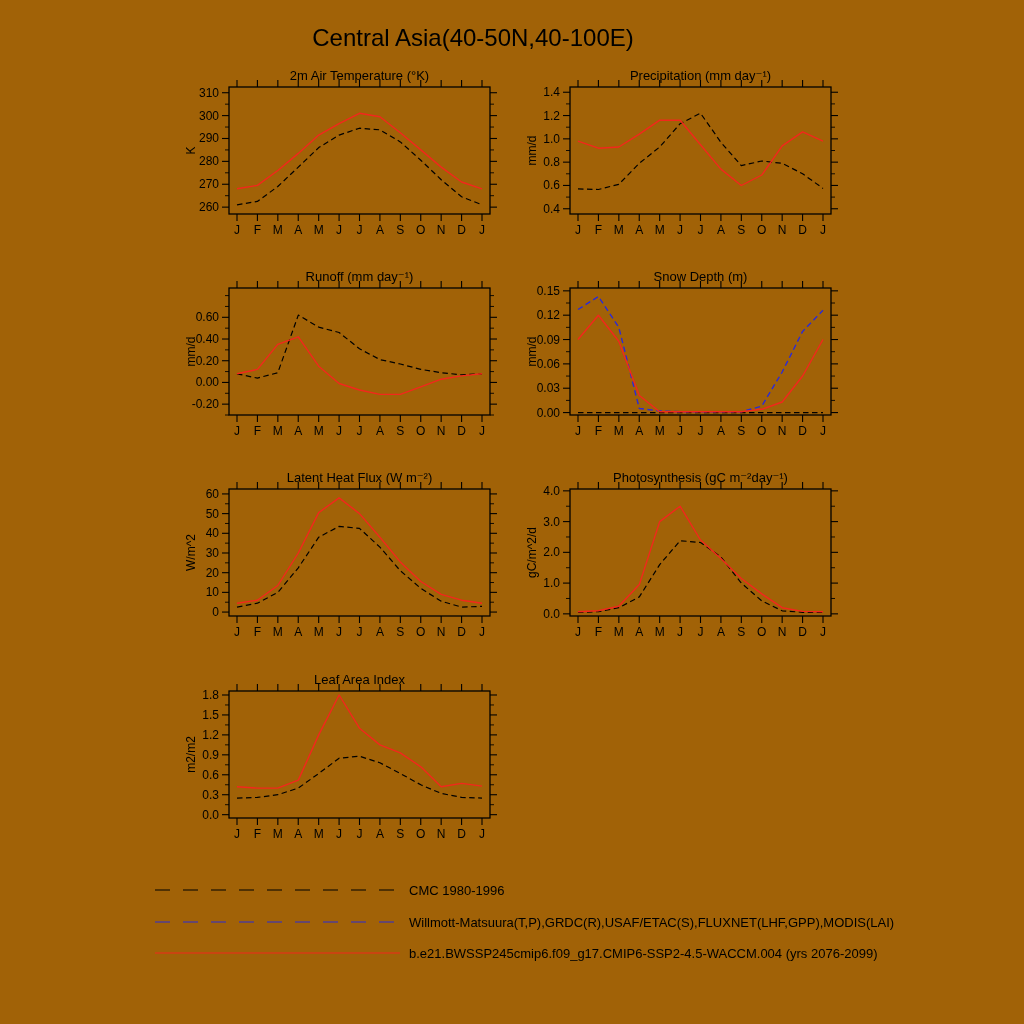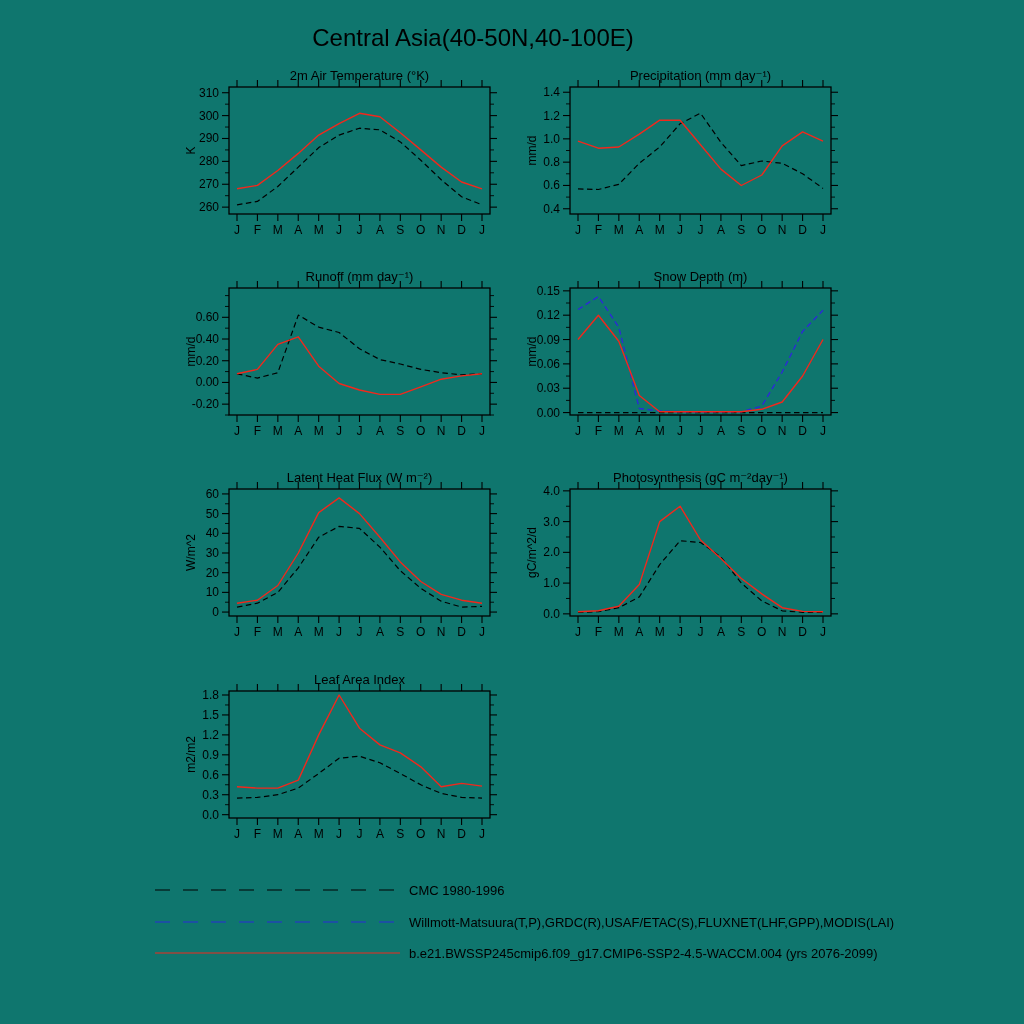--- a/index.html
+++ b/index.html
@@ -1,16 +1,16 @@
 <!DOCTYPE html>
 <html><head>
 <meta charset="utf-8">
 <style>
   html,body{margin:0;padding:0;background:#ffffff;}
-  .canvas{position:relative;width:1024px;height:1024px;background:#0f766e;overflow:hidden;
+  .canvas{position:relative;width:1024px;height:1024px;background:#a16207;overflow:hidden;
           font-family:"Liberation Sans","DejaVu Sans",sans-serif;}
   svg text{fill:#000000;}
 </style>
 </head>
 <body>
 
 <div class="canvas">
   <svg id="fig" width="1024" height="1024" viewBox="0 0 1024 1024">
       <text x="473" y="46" text-anchor="middle" font-size="24" font-family="&quot;Liberation Sans&quot;,&quot;DejaVu Sans&quot;,sans-serif">Central Asia(40-50N,40-100E)</text>
       <g>

